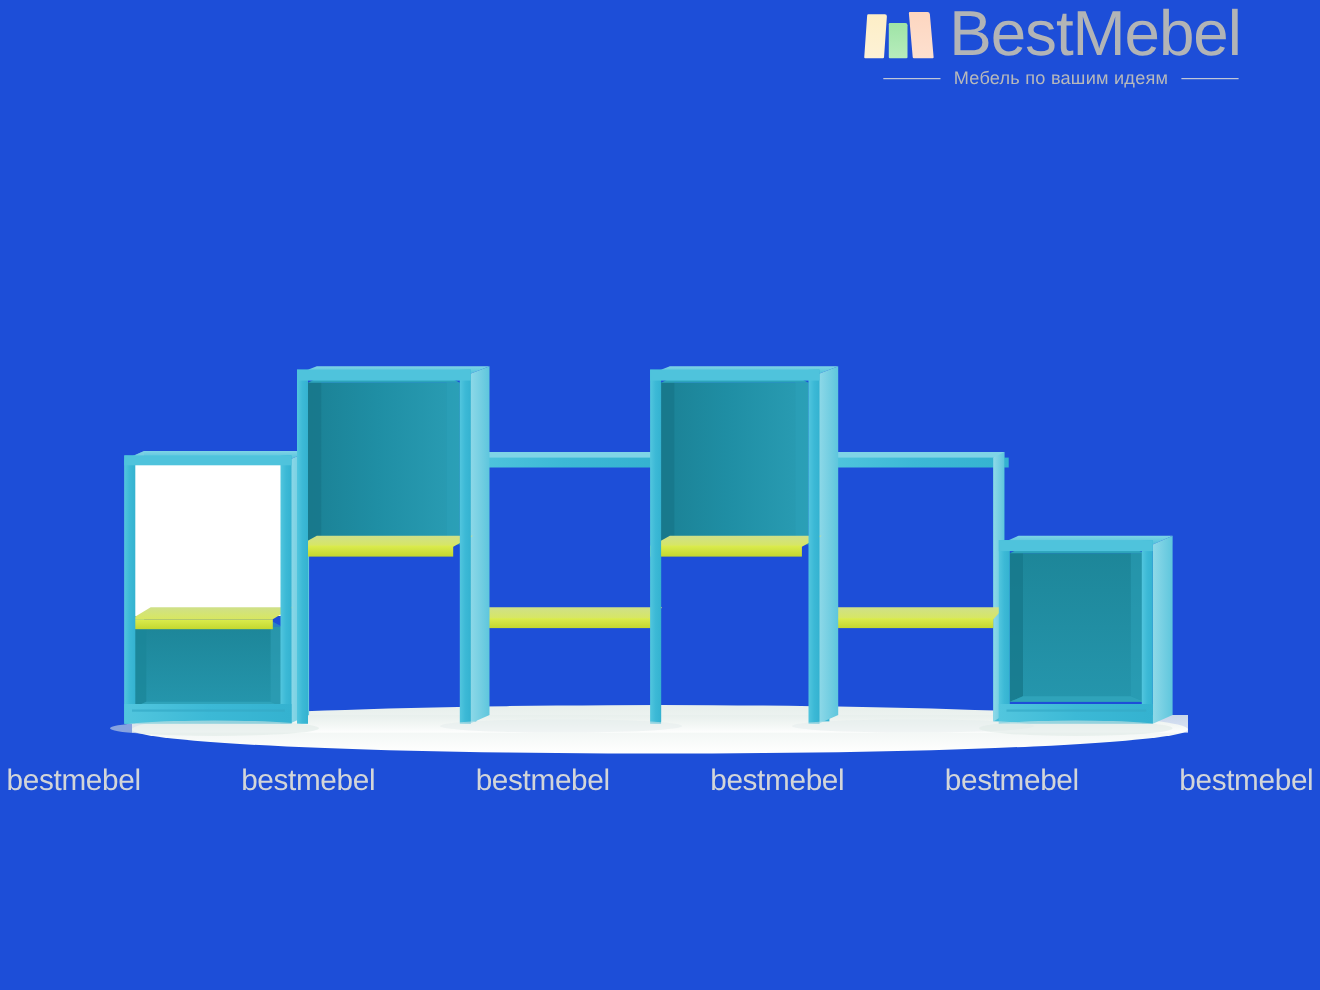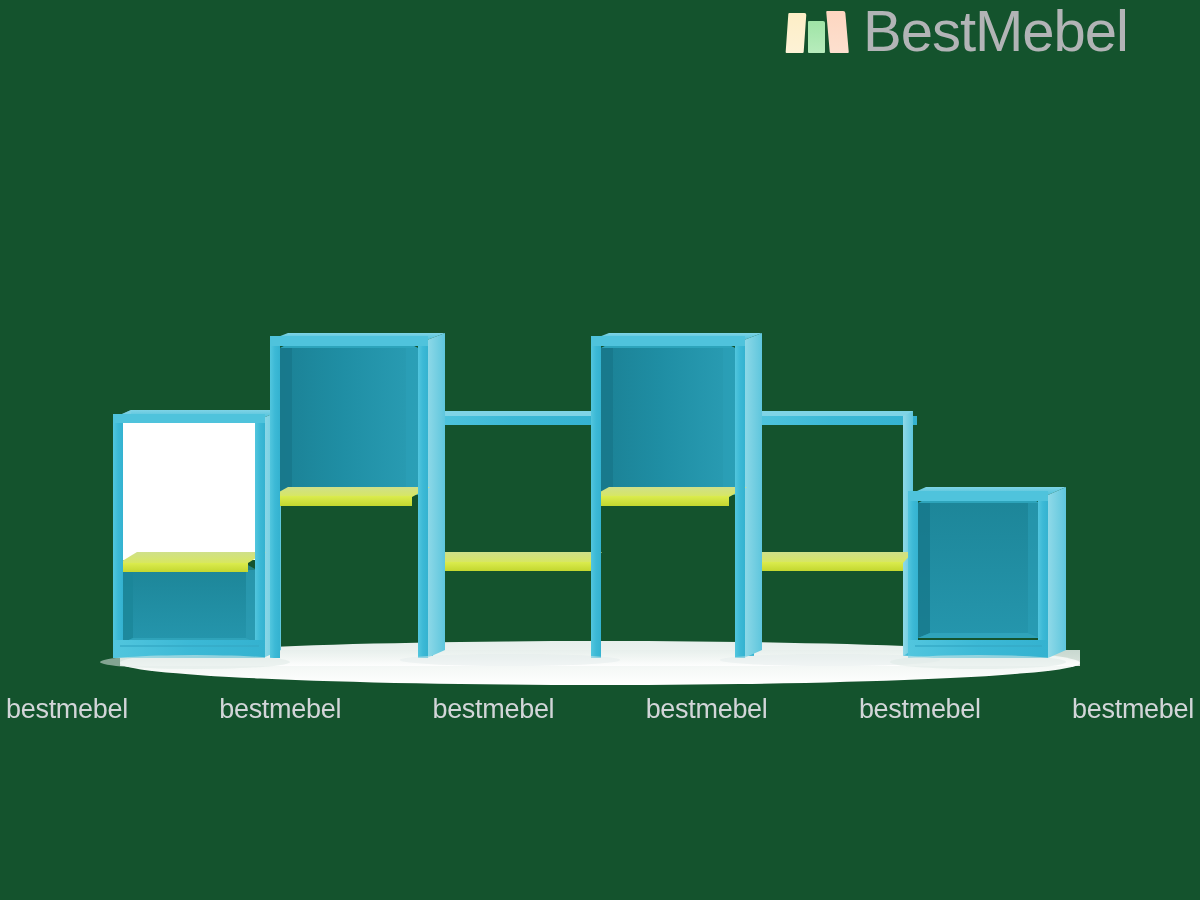--- a/index.html
+++ b/index.html
@@ -7,21 +7,21 @@
   html, body {
     margin: 0; padding: 0;
     width: 1200px; height: 900px;
     background: #ffffff;
     font-family: "Liberation Sans", sans-serif;
     overflow: hidden;
   }
   .page {
     position: relative;
     width: 1200px; height: 900px;
-    background: #14532d;
+    background: #1d4ed8;
   }
 
   
   .brand {
     position: absolute;
     top: 4px; right: 72px;
     display: flex;
     flex-direction: column;
     align-items: flex-end;
   }
@@ -100,20 +100,25 @@
 
   <div class="brand">
     <div class="brand-top">
       <span class="brand-mark">
         <span class="bar bar-a"></span>
         <span class="bar bar-b"></span>
         <span class="bar bar-c"></span>
       </span>
       <span class="brand-name">BestMebel</span>
     </div>
+    <div class="brand-sub">
+      <span class="rule"></span>
+      <span class="brand-tagline">Мебель по вашим идеям</span>
+      <span class="rule"></span>
+    </div>
   </div>
 
   <div class="product">
     <svg width="1200" height="900" viewBox="0 0 1200 900">
       <defs>
         <linearGradient id="gFloor" x1="0" y1="0" x2="0" y2="1">
           <stop offset="0%" stop-color="#e7efec"></stop>
           <stop offset="55%" stop-color="#f3f7f5"></stop>
           <stop offset="100%" stop-color="#ffffff"></stop>
         </linearGradient>

